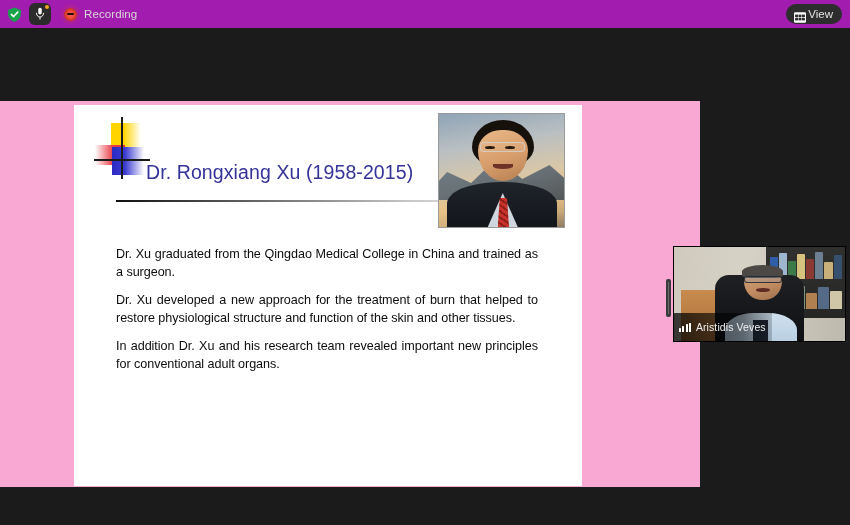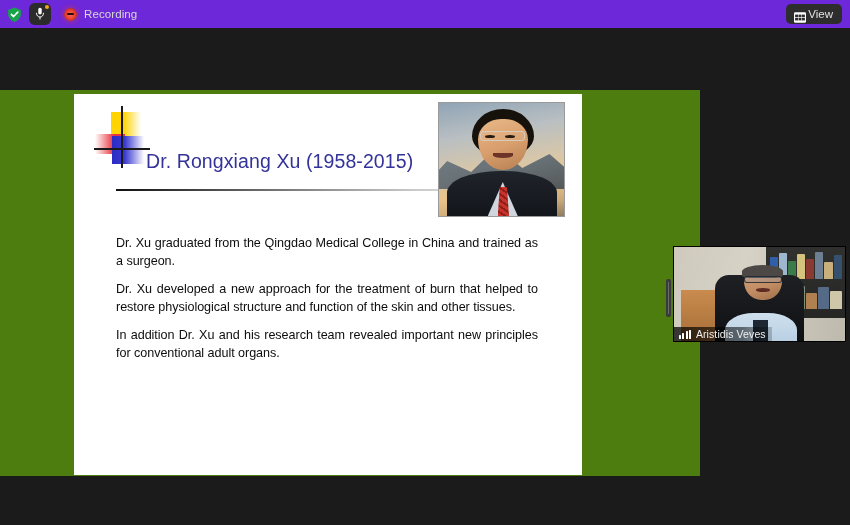--- a/index.html
+++ b/index.html
@@ -8,21 +8,21 @@
   body {
     background:#1b1b1b;
     font-family:"Liberation Sans", sans-serif;
     position:relative;
     -webkit-font-smoothing:antialiased;
   }
 
   
   #topbar {
     position:absolute; left:0; top:0; width:850px; height:28px;
-    background:#6d28d9;
+    background:#a21caf;
     display:flex; align-items:center;
   }
   #topbar-left { display:flex; align-items:center; height:28px; padding-left:4px; gap:5px; }
 
   .shield-wrap { width:20px; height:20px; position:relative; display:flex; align-items:center; justify-content:center; }
   .shield-wrap svg { display:block; }
 
   .mic-btn {
     width:22px; height:22px; border-radius:6px; background:#2b2b2b;
     display:flex; align-items:center; justify-content:center; position:relative;
@@ -39,30 +39,30 @@
   }
   .rec-dot::after {
     content:""; position:absolute; left:3px; top:5.2px; width:7px; height:2.6px;
     background:#2a0a06; border-radius:1px;
   }
   .rec-label { color:#d8d8d8; font-size:11.5px; letter-spacing:.1px; }
 
   #topbar-right { margin-left:auto; padding-right:8px; display:flex; align-items:center; }
   .view-btn {
     display:flex; align-items:center; gap:2px;
-    background:#2d2d2d; border-radius:5px; padding:4px 9px 4px 8px;
+    background:#2d2d2d; border-radius:10px; padding:4px 9px 4px 8px;
     cursor:pointer;
   }
   .view-label { color:#e2e2e2; font-size:11.5px; }
   .grid-icon { width:12px; height:11px; position:relative; }
 
   
   #share-canvas {
-    position:absolute; left:0; top:90px; width:700px; height:386px;
-    background:#4d7c0f;
+    position:absolute; left:0; top:101px; width:700px; height:386px;
+    background:#f9a8d4;
   }
 
   
   #slide {
     position:absolute; left:74px; top:4px; width:508px; height:381px;
     background:#ffffff; overflow:hidden;
   }
 
   
   .blend { position:absolute; left:20px; top:12px; width:62px; height:62px; }
@@ -193,21 +193,21 @@
   }
   .v-mouth { position:absolute; left:48%; top:44%; width:8%; height:4%; background:#5d2b24; border-radius:50%; }
   .v-shirt {
     position:absolute; left:30%; bottom:0; width:42%; height:30%;
     background:linear-gradient(180deg,#cfe0ee 0%,#b9d0e3 100%);
     border-radius:40% 40% 0 0 / 60% 60% 0 0;
   }
   .v-tie-dark { position:absolute; left:46%; bottom:0; width:9%; height:22%; background:#1d2733; }
 
   #video-namebar {
-    position:absolute; left:0; bottom:0; height:14px;
+    position:absolute; left:0; bottom:0; height:28px;
     display:flex; align-items:center; gap:5px; padding:0 6px 0 5px;
     background:linear-gradient(90deg,rgba(0,0,0,.74) 0%,rgba(0,0,0,.52) 70%,rgba(0,0,0,.18) 100%);
   }
   .bars { display:flex; align-items:flex-end; gap:1.3px; height:9px; }
   .bars i { width:2px; background:#ffffff; display:block; border-radius:.5px; }
   #video-name { color:#f0f0f0; font-size:10.5px; white-space:nowrap; letter-spacing:.1px; }
 </style>
 </head>
 <body>
 

